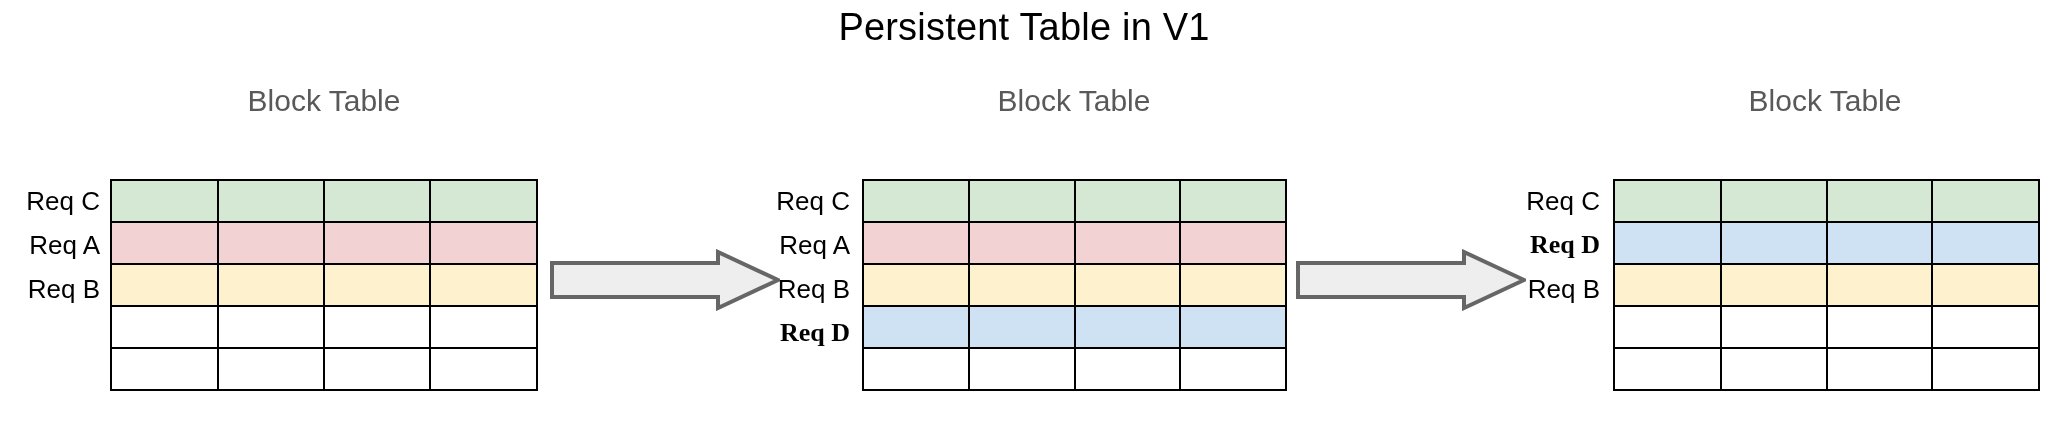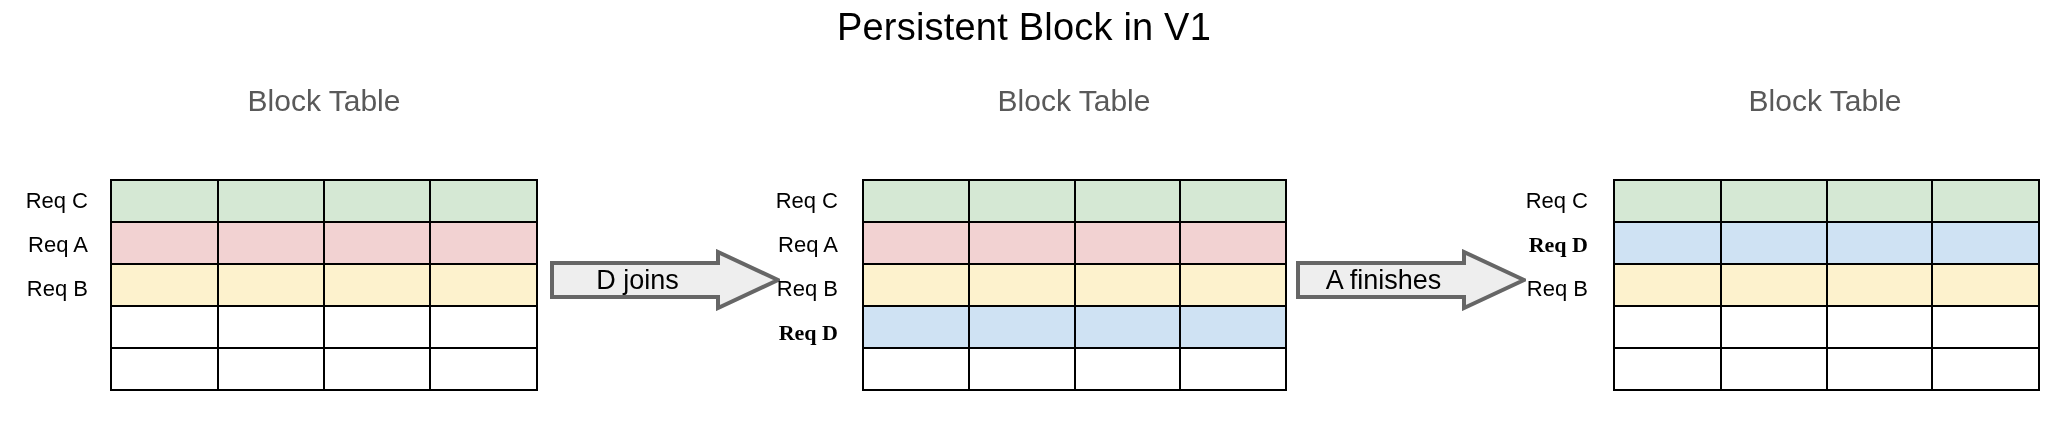--- a/index.html
+++ b/index.html
@@ -52,24 +52,24 @@
   }
   .row-labels {
     position: absolute;
     top: 179px;
     width: 110px;
     text-align: right;
   }
   .row-label {
     height: 44px;
     line-height: 44px;
-    font-size: 22px;
+    font-size: 26px;
     color: #000000;
     white-space: nowrap;
-    padding-right: 22px;
+    padding-right: 10px;
     box-sizing: border-box;
   }
   .row-label.bold { font-weight: bold; font-family: Liberation Serif, serif; }
   .row-label.blank { color: transparent; }
 
   .grid {
     position: absolute;
     top: 179px;
     border: 2px solid #000000;
     border-collapse: collapse;
@@ -109,21 +109,21 @@
     text-align: center;
     white-space: nowrap;
     pointer-events: none;
   }
 </style>
 </head>
 <body style="background: rgb(255, 255, 255);">
 
 <div class="stage">
 
-  <div id="page-title">Persistent Block in V1</div>
+  <div id="page-title">Persistent Table in V1</div>
 
   <div class="table-group" style="left:0px; width:540px;">
     <div class="table-caption" style="left: 110px; width: 428px; color: rgb(89, 89, 89);">Block Table</div>
 
     <div class="row-labels" style="left:0px;">
       <div class="row-label">Req C</div>
       <div class="row-label">Req A</div>
       <div class="row-label">Req B</div>
       <div class="row-label blank"></div>
       <div class="row-label blank"></div>
@@ -164,21 +164,20 @@
             </tr>
           </tbody>
       </table>
     </div>
   </div>
 
   <div class="arrow-wrap" style="left:550px; top:249px; width:230px;">
     <svg class="arrow-svg" width="230" height="62" viewBox="0 0 230 62">
       <polygon points="2,14 168,14 168,3 228,31 168,59 168,48 2,48" fill="#eeeeee" stroke="#666666" stroke-width="4" stroke-linejoin="miter"></polygon>
     </svg>
-    <div class="arrow-label" style="width:175px;">D joins</div>
   </div>
 
   <div class="table-group" style="left:750px; width:536px;">
     <div class="table-caption" style="left: 112px; width: 424px; color: rgb(89, 89, 89);">Block Table</div>
 
     <div class="row-labels" style="left:0px;">
       <div class="row-label">Req C</div>
       <div class="row-label">Req A</div>
       <div class="row-label">Req B</div>
       <div class="row-label bold">Req D</div>
@@ -220,21 +219,20 @@
             </tr>
           </tbody>
       </table>
     </div>
   </div>
 
   <div class="arrow-wrap" style="left:1296px; top:249px; width:230px;">
     <svg class="arrow-svg" width="230" height="62" viewBox="0 0 230 62">
       <polygon points="2,14 168,14 168,3 228,31 168,59 168,48 2,48" fill="#eeeeee" stroke="#666666" stroke-width="4" stroke-linejoin="miter"></polygon>
     </svg>
-    <div class="arrow-label" style="width:175px;">A finishes</div>
   </div>
 
   <div class="table-group" style="left:1500px; width:548px;">
     <div class="table-caption" style="left: 113px; width: 424px; color: rgb(89, 89, 89);">Block Table</div>
 
     <div class="row-labels" style="left:0px;">
       <div class="row-label">Req C</div>
       <div class="row-label bold">Req D</div>
       <div class="row-label">Req B</div>
       <div class="row-label blank"></div>

